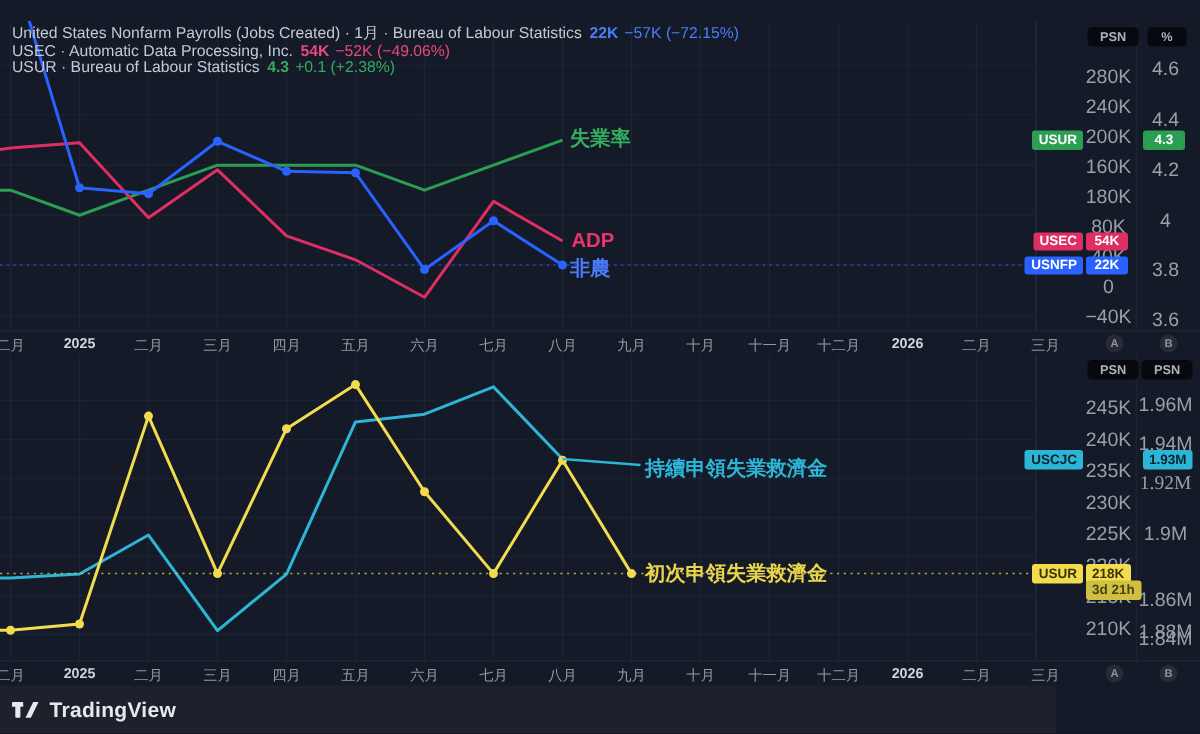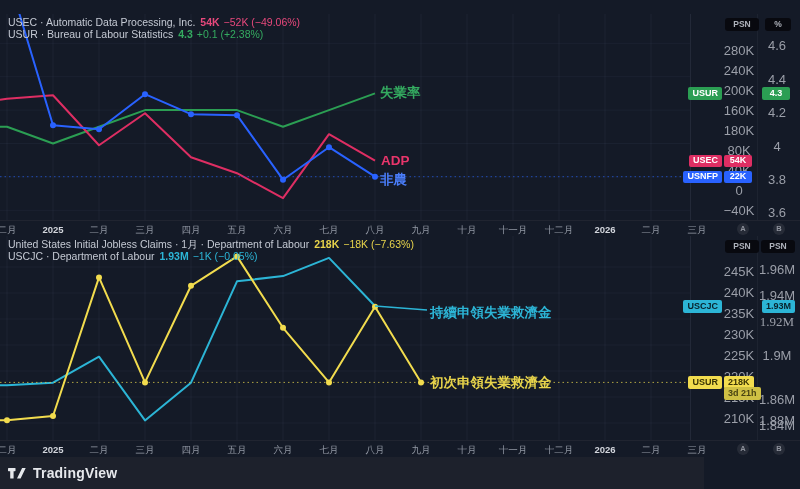--- a/index.html
+++ b/index.html
@@ -98,20 +98,21 @@
         <span class="tick c2" style="top: 124.5px;">4</span>
         <span class="tick c2" style="top: 157.9px;">3.8</span>
         <span class="tick c2" style="top: 191.3px;">3.6</span>
         <span class="badge edge" style="background: rgb(43, 158, 83); color: rgb(255, 255, 255); top: 73.4px; z-index: 6;">USUR</span>
         <span class="badge col2" style="background: rgb(43, 158, 83); color: rgb(255, 255, 255); top: 73.4px; z-index: 6;">4.3</span>
         <span class="badge edge" style="background: rgb(222, 46, 99); color: rgb(255, 255, 255); top: 140.7px; z-index: 6;">USEC</span>
         <span class="badge col1" style="background: rgb(222, 46, 99); color: rgb(255, 255, 255); top: 140.7px; z-index: 6;">54K</span>
         <span class="badge edge" style="background: rgb(41, 98, 255); color: rgb(255, 255, 255); top: 156.7px; z-index: 6;">USNFP</span>
         <span class="badge col1" style="background: rgb(41, 98, 255); color: rgb(255, 255, 255); top: 156.7px; z-index: 6;">22K</span>
         <div class="legend">
+          <div class="row"><span>United States Nonfarm Payrolls (Jobs Created) · 1月 · Bureau of Labour Statistics</span><span class="val" style="color: rgb(74, 125, 249);">22K</span><span class="chg" style="color: rgb(74, 125, 249);">−57K (−72.15%)</span></div>
           <div class="row"><span>USEC · Automatic Data Processing, Inc.</span><span class="val" style="color: rgb(232, 72, 124);">54K</span><span class="chg" style="color: rgb(232, 72, 124);">−52K (−49.06%)</span></div>
           <div class="row"><span>USUR · Bureau of Labour Statistics</span><span class="val" style="color: rgb(52, 171, 96);">4.3</span><span class="chg" style="color: rgb(52, 171, 96);">+0.1 (+2.38%)</span></div>
         </div>
       </div>
       <div class="chart" style="top: 236px; height: 204px;">
         <svg class="pane" width="690" height="204">
           <line x1="7" y1="0" x2="7" y2="204" stroke="rgba(140,160,200,0.07)" stroke-width="1"></line>
           <line x1="53" y1="0" x2="53" y2="204" stroke="rgba(140,160,200,0.07)" stroke-width="1"></line>
           <line x1="99" y1="0" x2="99" y2="204" stroke="rgba(140,160,200,0.07)" stroke-width="1"></line>
           <line x1="145" y1="0" x2="145" y2="204" stroke="rgba(140,160,200,0.07)" stroke-width="1"></line>
@@ -168,24 +169,20 @@
         <span class="tick c2" style="top: 78px; font-family: Liberation Serif, serif;">1.92M</span>
         <span class="tick c2" style="top: 112px;">1.9M</span>
         <span class="tick c2" style="top: 130px; margin-top: 47px;">1.88M</span>
         <span class="tick c2" style="top: 156px;">1.86M</span>
         <span class="tick c2" style="top: 182px;">1.84M</span>
         <span class="badge edge" style="background: rgb(44, 181, 214); color: rgb(8, 34, 43); top: 64px; z-index: 6;">USCJC</span>
         <span class="badge col2" style="background: rgb(44, 181, 214); color: rgb(8, 34, 43); top: 64px; z-index: 6;">1.93M</span>
         <span class="badge edge" style="background: rgb(242, 220, 78); color: rgb(58, 52, 4); top: 140.4px; z-index: 6;">USUR</span>
         <span class="badge col1" style="background: rgb(242, 220, 78); color: rgb(58, 52, 4); top: 140.4px; z-index: 6;">218K</span>
         <span class="badge col1" style="background: rgb(207, 192, 68); color: rgb(74, 68, 19); top: 151.4px; z-index: 6;">3d 21h</span>
-        <div class="legend">
-          <div class="row"><span>United States Initial Jobless Claims · 1月 · Department of Labour</span><span class="val" style="color: rgb(232, 212, 75);">218K</span><span class="chg" style="color: rgb(232, 212, 75);">−18K (−7.63%)</span></div>
-          <div class="row"><span>USCJC · Department of Labour</span><span class="val" style="color: rgb(44, 181, 214);">1.93M</span><span class="chg" style="color: rgb(44, 181, 214);">−1K (−0.05%)</span></div>
-        </div>
       </div>
     </div>
 
   <div class="bottombar">
     <span class="tv-logo">
       <svg width="18" height="12" viewBox="0 0 18 12">
         <rect x="0" y="1" width="7.5" height="3.2" rx="0.6" fill="#e6e8ec"></rect>
         <rect x="2.2" y="1" width="3.4" height="10.5" rx="0.6" fill="#e6e8ec"></rect>
         <path d="M9 1 h8.5 l-5.1 10.5 h-3.6 l5.1 -10.5 z" fill="#e6e8ec" transform="translate(0.2,0)"></path>
       </svg>

